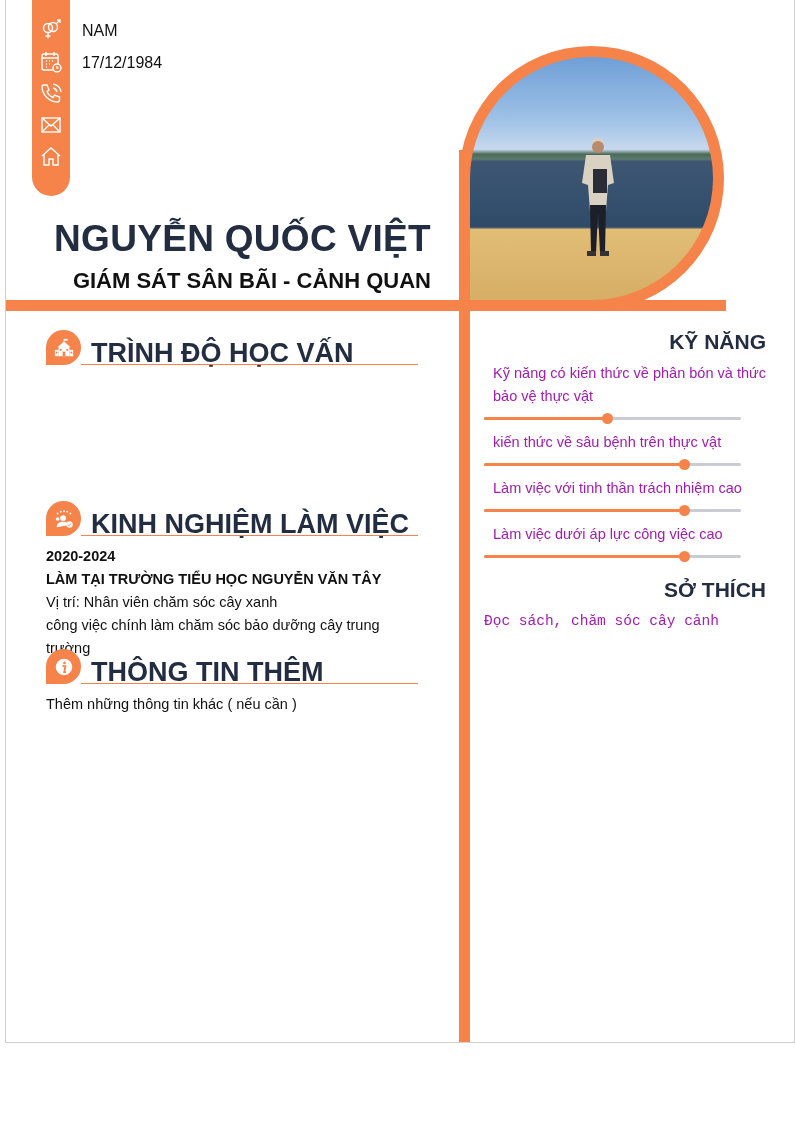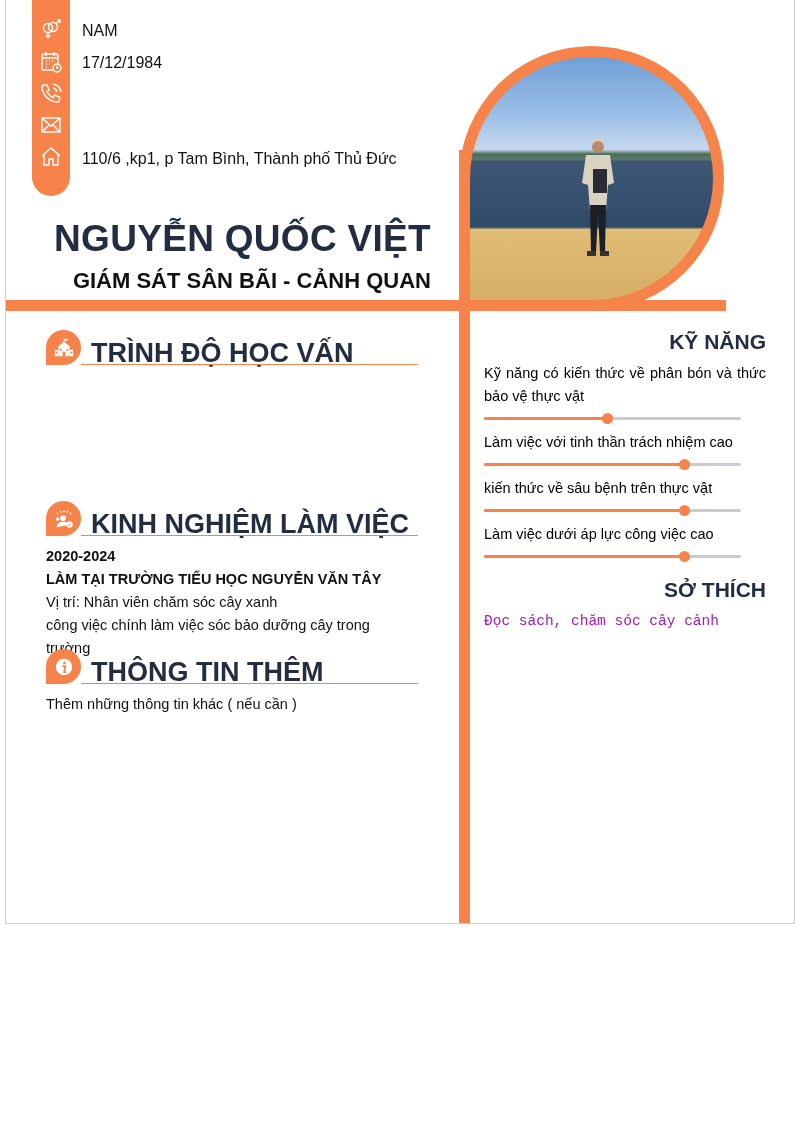--- a/index.html
+++ b/index.html
@@ -1,20 +1,20 @@
 <!DOCTYPE html>
 <html><head>
 <meta charset="utf-8">
 <style>
   * { box-sizing: border-box; margin: 0; padding: 0; }
   html, body { width: 795px; height: 1140px; background: #ffffff; overflow: hidden; }
   body { font-family: "Liberation Sans", sans-serif; color: #111; position: relative; }
 
   .page {
-    position: absolute; left: 5px; top: 0; width: 790px; height: 924px;
+    position: absolute; left: 5px; top: 0; width: 790px; height: 1043px;
     border: 1px solid #cfcfcf; border-top: none; background: #fff; overflow: hidden;
   }
 
   
   .pill {
     position: absolute; left: 26px; top: -10px; width: 38px; height: 206px;
     background: #f5834a; border-radius: 0 0 19px 19px;
   }
   .pill .ico { position: absolute; left: 7px; width: 24px; height: 24px; }
   .pill .ico svg { width: 24px; height: 24px; display: block; }
@@ -52,21 +52,21 @@
   }
   .sec-icon svg { width: 22px; height: 22px; }
   .sec-title { position: absolute; left: 45px; top: 8px; font-size: 27px; font-weight: bold; color: #232d42; white-space: nowrap; }
   .sec-line { position: absolute; left: 35px; right: 0; top: 34px; height: 1px; background: #f5834a; }
   .sec-body { padding-top: 8px; font-size: 14.5px; line-height: 23px; color: #111; }
   .sec-body .b { font-weight: bold; }
 
   
   .right { position: absolute; left: 478px; top: 330px; width: 282px; }
   .r-title { text-align: right; font-size: 21px; font-weight: bold; color: #232d42; margin-bottom: 8px; }
-  .skill-label { font-size: 14.5px; line-height: 23px; text-align: justify; color: #000000; }
+  .skill-label { font-size: 14.5px; line-height: 23px; text-align: justify; color: #a21caf; margin-left: 9px; }
   .slider { position: relative; width: 257px; height: 22px; }
   .slider .track { position: absolute; left: 0; right: 0; top: 9px; height: 3px; background: #c9ccd3; border-radius: 2px; }
   .slider .fill { position: absolute; left: 0; top: 9px; height: 3px; background: #f5834a; border-radius: 2px; }
   .slider .knob { position: absolute; top: 5px; width: 11px; height: 11px; margin-left: -5px; background: #f5834a; border-radius: 50%; }
   .skill { margin-bottom: 1px; }
   .hobby { font-size: 14.5px; line-height: 23px; color: #a21caf; font-family: Liberation Mono, monospace; }
 </style>
 </head>
 <body>
 
@@ -107,21 +107,20 @@
         </svg>
     </span>
   </div>
 
   <div class="contact-text" style="top:22px">NAM</div>
   <div class="contact-text" style="top:54px">17/12/1984</div>
   <div class="contact-text" style="top:86px"></div>
   <div class="contact-clipped">
     <span></span>
   </div>
-  <div class="contact-text" style="top:150px">110/6 ,kp1, p Tam Bình,  Thành phố Thủ Đức</div>
 
   <div class="name">NGUYỄN QUỐC VIỆT</div>
   <div class="jobtitle">GIÁM SÁT SÂN BÃI - CẢNH QUAN</div>
 
   <div class="hbar"></div>
   <div class="vbar"></div>
 
   <div class="photo-frame">
     <div class="photo">
       <svg class="person" viewBox="0 0 44 128">
@@ -174,21 +173,21 @@
             <circle cx="19" cy="6" r="1"></circle>
           </svg>
       </div>
       <div class="sec-title">KINH NGHIỆM LÀM VIỆC</div>
       <div class="sec-line"></div>
     </div>
     <div class="sec-body">
       <div class="b">2020-2024</div>
       <div class="b">LÀM TẠI TRƯỜNG TIỂU HỌC NGUYỄN VĂN TÂY</div>
       <div>Vị trí: Nhân viên chăm sóc cây xanh</div>
-      <div>công việc chính làm việc sóc bảo dưỡng cây trong trường</div>
+      <div>công việc chính làm chăm sóc bảo dưỡng cây trung trường</div>
     </div>
   </div>
 
   <div class="section" style="top:649px">
     <div class="sec-head">
       <div class="sec-icon">
         <svg viewBox="0 0 24 24">
             <circle cx="12" cy="12" r="9" fill="#fff"></circle>
             <circle cx="12.5" cy="7.5" r="1.4" fill="#f5834a"></circle>
             <path d="M11 11h2.5l-1.2 6.5h1.2" stroke="#f5834a" stroke-width="2" fill="none" stroke-linecap="round"></path>
@@ -207,29 +206,29 @@
 
     <div class="skill">
       <div class="skill-label">Kỹ năng có kiến thức về phân bón và thức bảo vệ thực vật</div>
       <div class="slider">
         <div class="track"></div>
           <div class="fill" style="width:48%"></div>
           <div class="knob" style="left:48%"></div>
       </div>
     </div>
     <div class="skill">
-      <div class="skill-label">Làm việc với tinh thần trách nhiệm cao</div>
+      <div class="skill-label">kiến thức về sâu bệnh trên thực vật</div>
       <div class="slider">
         <div class="track"></div>
           <div class="fill" style="width:78%"></div>
           <div class="knob" style="left:78%"></div>
       </div>
     </div>
     <div class="skill">
-      <div class="skill-label">kiến thức về sâu bệnh trên thực vật</div>
+      <div class="skill-label">Làm việc với tinh thần trách nhiệm cao</div>
       <div class="slider">
         <div class="track"></div>
           <div class="fill" style="width:78%"></div>
           <div class="knob" style="left:78%"></div>
       </div>
     </div>
     <div class="skill">
       <div class="skill-label">Làm việc dưới áp lực công việc cao</div>
       <div class="slider">
         <div class="track"></div>

